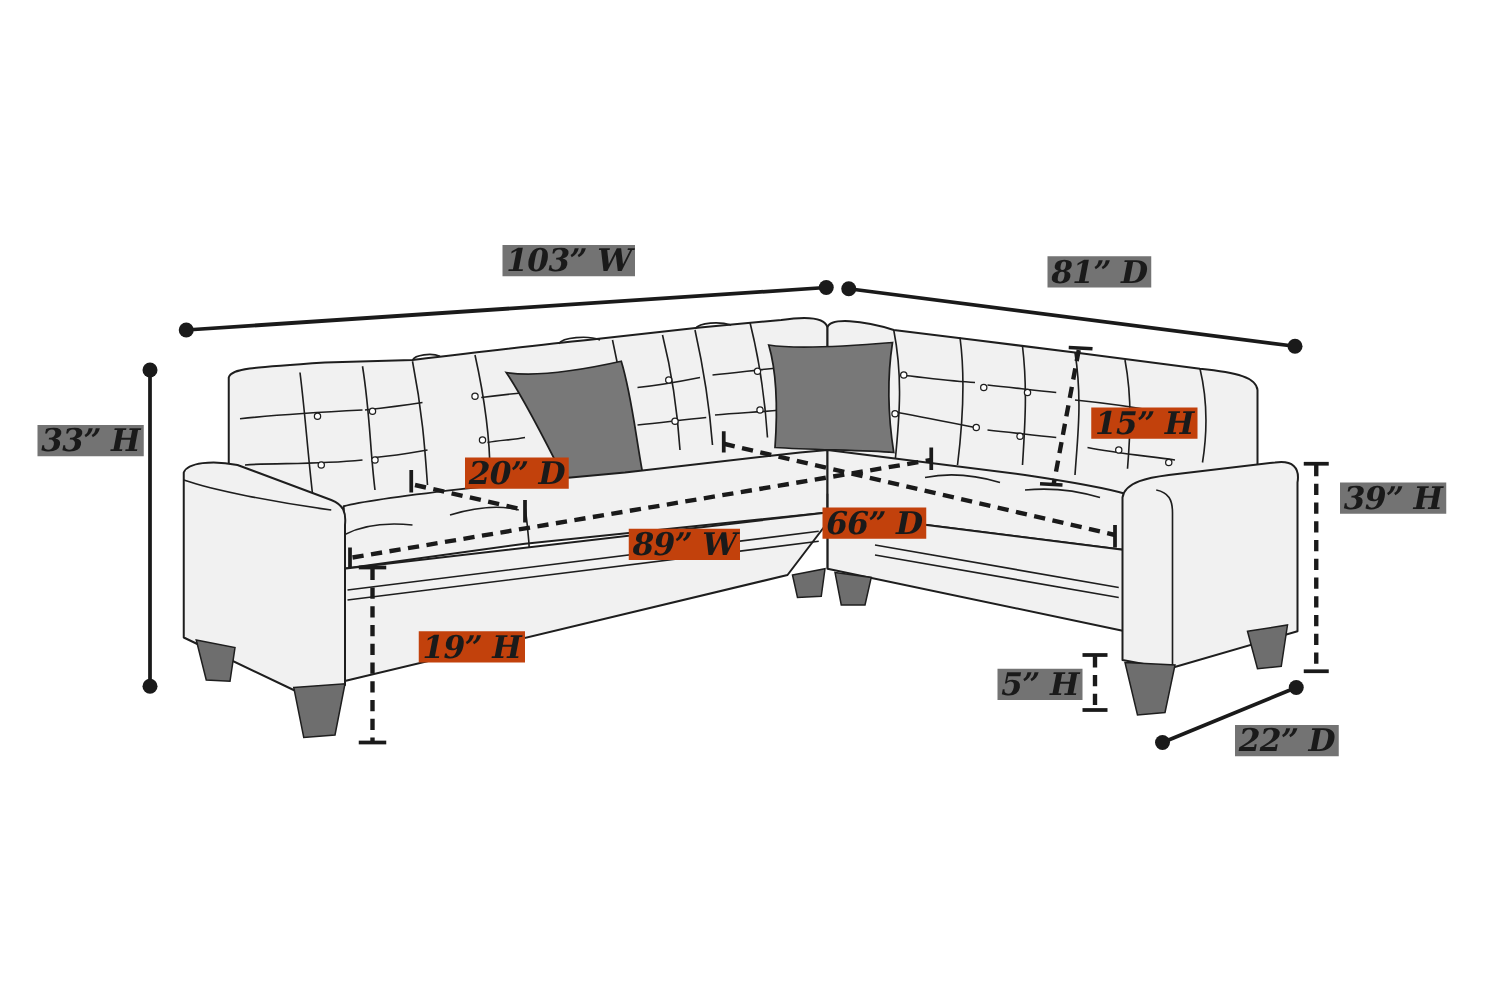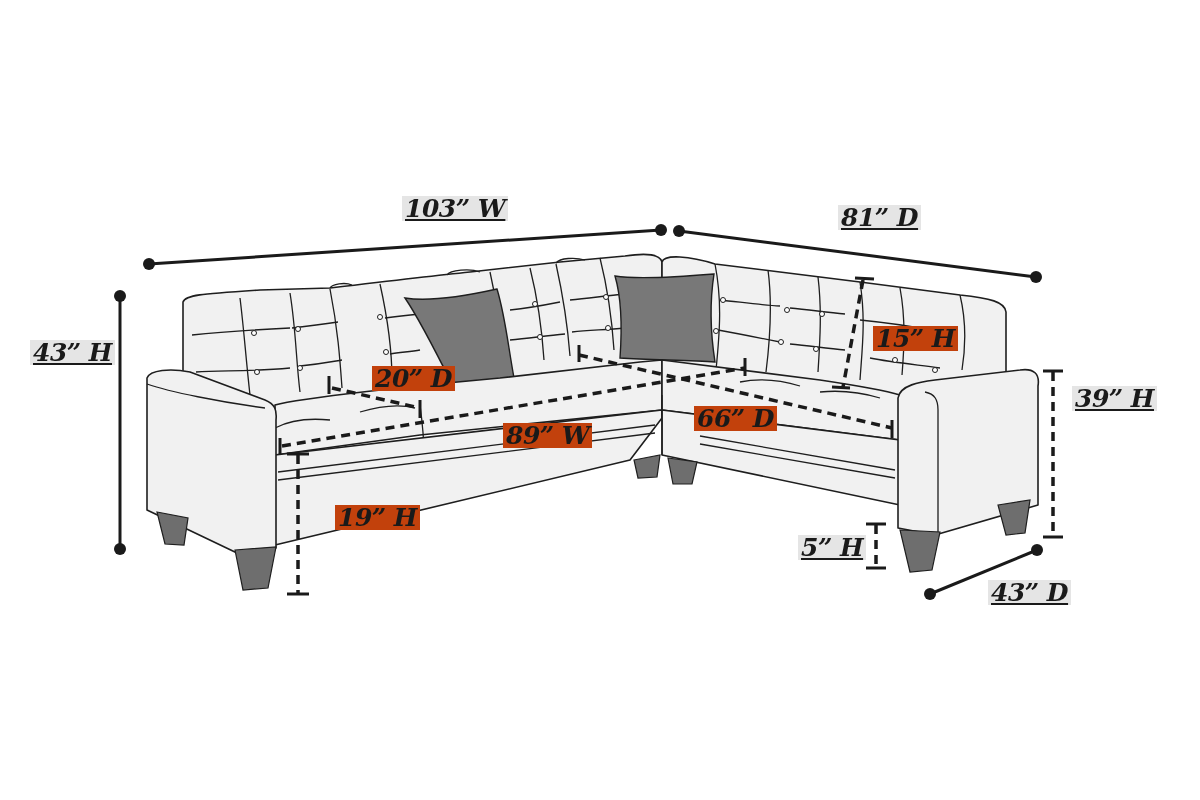--- a/index.html
+++ b/index.html
@@ -2,21 +2,21 @@
 <html><head>
   <meta charset="utf-8">
   <style>
     html, body { margin: 0; padding: 0; background: #ffffff; }
     body { width: 1200px; height: 800px; overflow: hidden; position: relative;
            font-family: "DejaVu Serif", serif; }
     #stage { position: absolute; left: 0; top: 0; width: 1200px; height: 800px; }
     .dim-label { position: absolute; font-family: "DejaVu Serif", serif; font-weight: bold;
                  font-style: italic; font-size: 25px; color: #1a1a1a; white-space: nowrap;
                  line-height: 1; letter-spacing: -0.5px; }
-    .bg-white { background: #e5e5e5; padding: 0 3px; text-decoration: underline; }
+    .bg-white { background: #737373; padding: 0 3px; }
     .bg-seat { background: #c2410c; padding: 0 3px; }
   </style>
 </head>
 <body>
 
 <div id="stage">
   <svg width="1200" height="800" viewBox="0 0 1200 800">
     <defs>
       <style>
         .uph { fill: #f1f1f1; stroke: #1e1e1e; stroke-width: 1.6; stroke-linejoin: round; }
@@ -150,22 +150,22 @@
 
       <line class="dash" x1="876" y1="525" x2="876" y2="567"></line>
       <line class="dim" x1="866" y1="524" x2="886" y2="524"></line>
         <line class="dim" x1="866" y1="568" x2="886" y2="568"></line>
     </g>
   </svg>
 
   
   <div class="dim-label bg-white" style="left:402px; top:196px;">103” W</div>
   <div class="dim-label bg-white" style="left:838px; top:205px;">81” D</div>
-  <div class="dim-label bg-white" style="left:30px; top:340px;">43” H</div>
+  <div class="dim-label bg-white" style="left:30px; top:340px;">33” H</div>
   <div class="dim-label bg-seat" style="left:372px; top:366px;">20” D</div>
   <div class="dim-label bg-seat" style="left:503px; top:423px;">89” W</div>
-  <div class="dim-label bg-seat" style="left:694px; top:406px;">66” D</div>
+  <div class="dim-label bg-seat" style="left:658px; top:406px;">66” D</div>
   <div class="dim-label bg-seat" style="left:873px; top:326px;">15” H</div>
   <div class="dim-label bg-white" style="left:1072px; top:386px;">39” H</div>
   <div class="dim-label bg-seat" style="left:306px; top:505px;margin-left:29px;">19” H</div>
   <div class="dim-label bg-white" style="left:798px; top:535px;">5” H</div>
-  <div class="dim-label bg-white" style="left:988px; top:580px;">43” D</div>
+  <div class="dim-label bg-white" style="left:988px; top:580px;">22” D</div>
 </div>
 
 </body></html>

